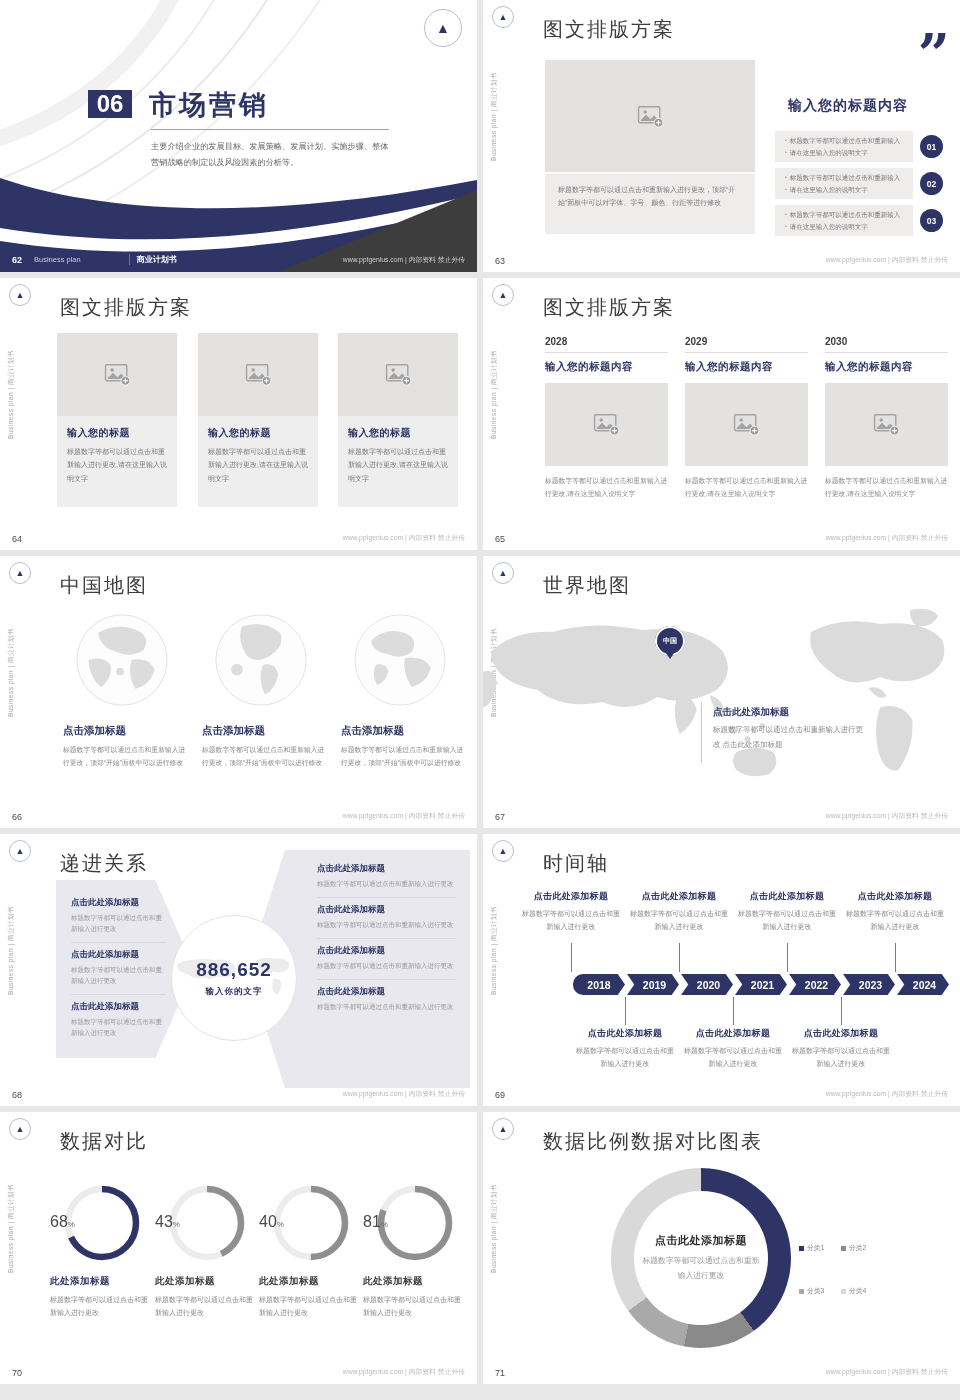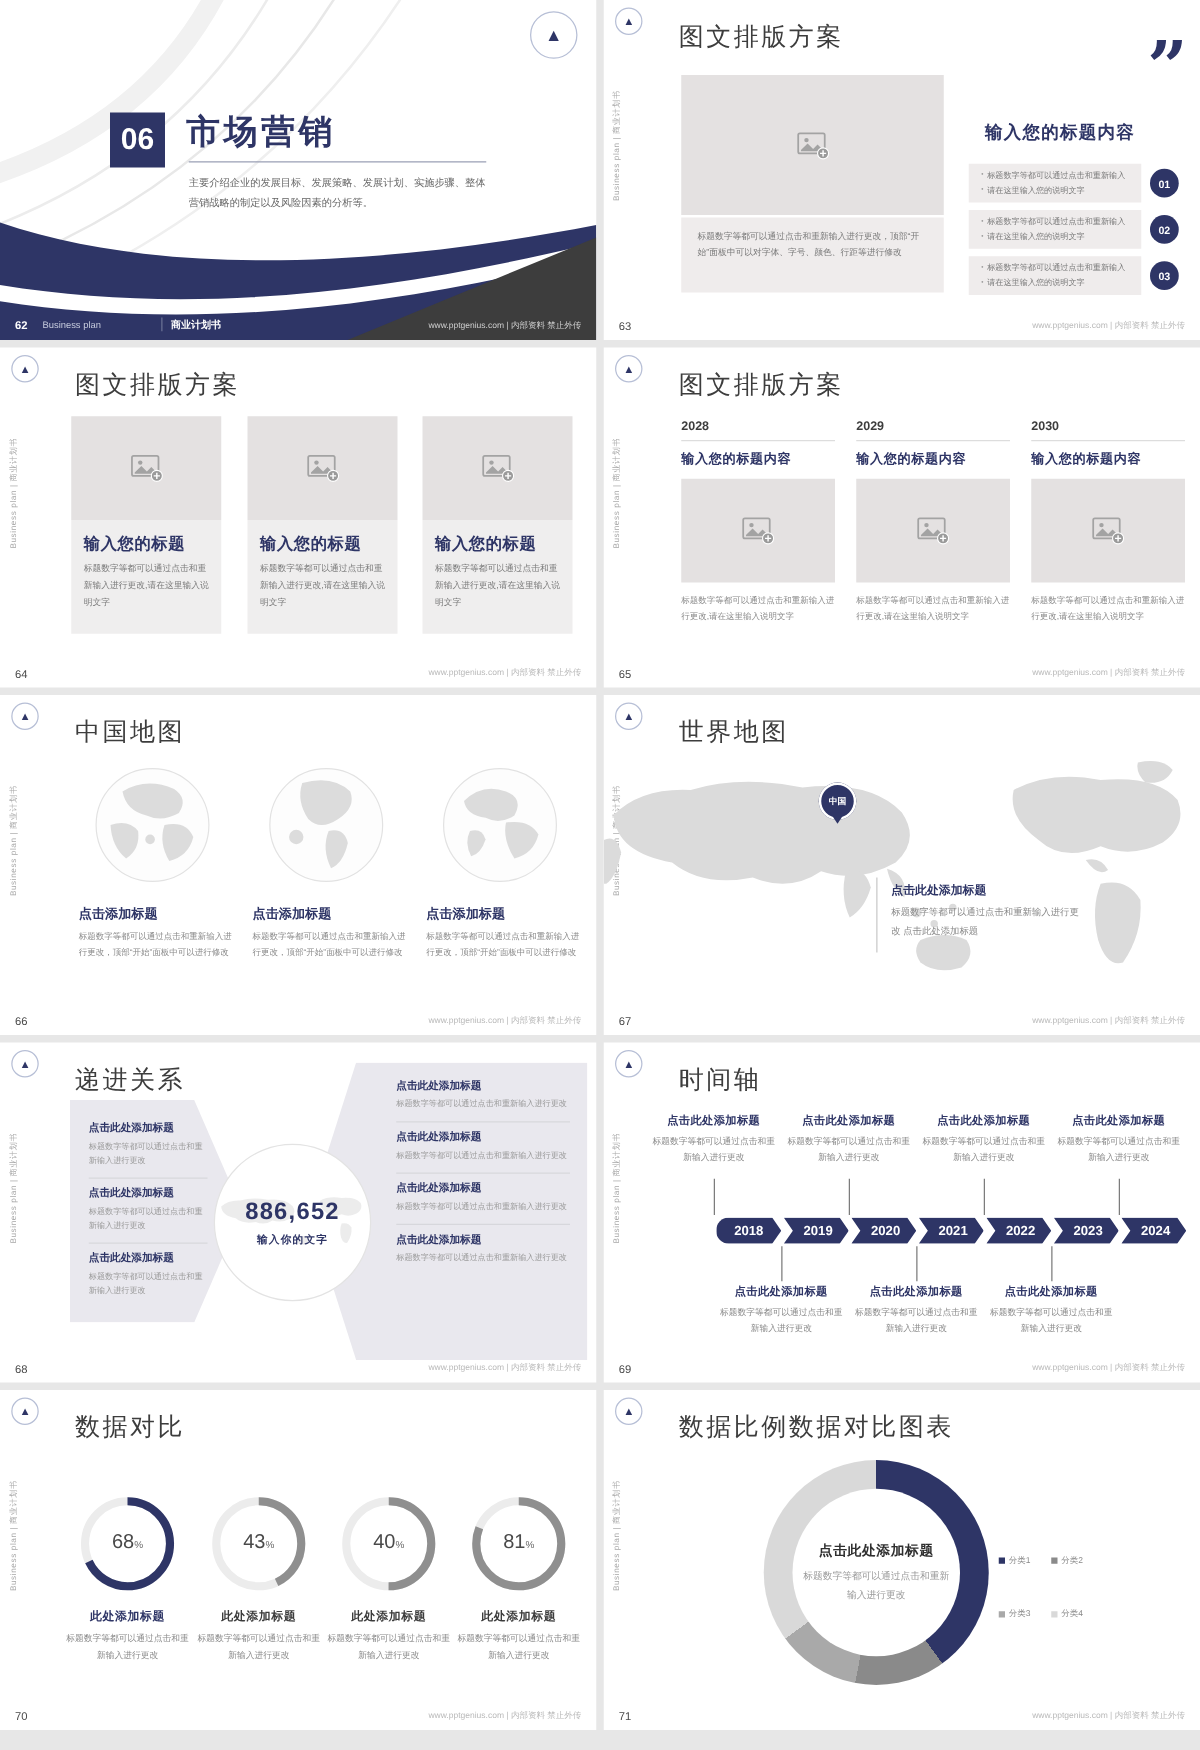--- a/index.html
+++ b/index.html
@@ -11,21 +11,21 @@
 .logo-sm span{color:#2e3566;font-size:9px;line-height:1;}
 .vtext{position:absolute;left:-56px;top:112px;width:134px;text-align:center;transform:rotate(-90deg);font-size:6.5px;color:#a8a8a8;letter-spacing:.5px;}
 .stitle{position:absolute;top:16px;left:60px;font-size:20px;color:#3d3d3d;letter-spacing:2px;font-weight:400;}
 .pagenum{position:absolute;bottom:6px;left:12px;font-size:9px;font-weight:normal;color:#4a4a4a;}
 .url{position:absolute;bottom:7px;right:12px;font-size:6.8px;color:#b9b9b9;}
 .ph{background:#e4e1e1;display:flex;align-items:center;justify-content:center;}
 
 .cover-bg{position:absolute;inset:0;width:100%;height:100%;}
 .cover-logo{position:absolute;right:15px;top:9px;width:38px;height:38px;border:1px solid #b7bfd6;border-radius:50%;display:flex;align-items:center;justify-content:center;background:#fff;z-index:2;}
 .cover-logo span{color:#2e3566;font-size:14px;line-height:1;}
-.chapter-box{position:absolute;left:88px;top:90px;width:44px;height:44px;background:#2e3566;color:#fff;font-size:24px;font-weight:bold;display:flex;align-items:center;justify-content:center;z-index:2;}
+.chapter-box{position:absolute;left:88px;top:90px;width:44px;height:28px;background:#2e3566;color:#fff;font-size:24px;font-weight:bold;display:flex;align-items:center;justify-content:center;z-index:2;}
 .cover-title{position:absolute;left:149px;top:87px;font-size:27px;font-weight:bold;color:#2e3566;letter-spacing:3px;z-index:2;}
 .cover-line{position:absolute;left:151px;top:129px;width:238px;height:1px;background:#9aa0b5;z-index:2;}
 .cover-desc{position:absolute;left:151px;top:139px;width:245px;font-size:8.2px;color:#666;line-height:1.95;z-index:2;}
 .cover-fl{position:absolute;left:12px;bottom:7px;z-index:3;display:flex;align-items:center;color:#fff;}
 .cover-fl .pn{font-size:9px;font-weight:bold;margin-right:12px;}
 .cover-fl .en{font-size:7.5px;color:#c6cbdd;margin-right:7px;}
 .cover-fl .cn{font-size:8px;font-weight:bold;border-left:1px solid #6a7194;padding-left:7px;margin-left:41px;}
 .cover-fr{position:absolute;right:12px;bottom:7px;z-index:3;font-size:6.8px;color:#cfcfcf;}
 
 .s63-img{position:absolute;left:62px;top:60px;width:210px;height:112px;}
@@ -35,21 +35,21 @@
 .s63-item{position:absolute;left:292px;width:138px;height:31px;background:#efecec;padding:4px 6px 4px 10px;font-size:6.5px;color:#7a7a7a;line-height:1.8;}
 .s63-item .bl::before{content:"•";margin-right:3px;font-size:5px;vertical-align:1px;color:#9a9a9a;}
 .s63-i1{top:131px}.s63-i2{top:168px}.s63-i3{top:205px}
 .s63-num{position:absolute;left:437px;width:23px;height:23px;border-radius:50%;background:#2e3566;color:#fff;font-weight:bold;font-size:8.5px;display:flex;align-items:center;justify-content:center;}
 .s63-n1{top:135px}.s63-n2{top:172px}.s63-n3{top:209px}
 
 .s64-card{position:absolute;top:55px;width:120px;height:174px;}
 .s64-c1{left:57px}.s64-c2{left:198px}.s64-c3{left:338px}
 .s64-card .img{height:83px;background:#e4e1e1;display:flex;align-items:center;justify-content:center;}
 .s64-card .body{height:91px;background:#efeeee;padding:10px 10px;}
-.s64-card h4{font-size:13px;color:#2e3566;margin-bottom:5px;letter-spacing:.5px;}
+.s64-card h4{font-size:10px;color:#2e3566;margin-bottom:5px;letter-spacing:.5px;}
 .s64-card p{font-size:7px;color:#7a7a7a;line-height:1.9;}
 
 .s65-col{position:absolute;top:58px;width:123px;}
 .s65-c1{left:62px}.s65-c2{left:202px}.s65-c3{left:342px}
 .s65-col .year{font-size:10px;font-weight:bold;color:#3d3d3d;padding-bottom:5px;border-bottom:1px solid #ddd;}
 .s65-col .ctitle{font-size:10.5px;font-weight:bold;color:#2e3566;margin-top:7px;letter-spacing:.5px;}
 .s65-col .img{margin-top:9px;height:83px;background:#e4e1e1;display:flex;align-items:center;justify-content:center;}
 .s65-col .cbody{margin-top:9px;font-size:6.8px;color:#8a8a8a;line-height:1.9;}
 
 .globe-wrap{position:absolute;top:56px;width:130px;}
@@ -84,21 +84,21 @@
 .tl-bot{position:absolute;top:193px;width:104px;text-align:center;}
 .tl-b1{left:90px}.tl-b2{left:198px}.tl-b3{left:306px}
 .tl-top h5,.tl-bot h5{font-size:9px;font-weight:bold;color:#2e3566;margin-bottom:5px;letter-spacing:.3px;}
 .tl-top p,.tl-bot p{font-size:7px;color:#8a8a8a;line-height:1.8;}
 .tl-line{position:absolute;width:1px;background:#7c7c7c;}
 .tl-lt{top:109px;height:29px;}
 .tl-lb{top:163px;height:28px;}
 .tl-x1{left:88px}.tl-x2{left:196px}.tl-x3{left:304px}.tl-x4{left:412px}
 .tl-y1{left:142px}.tl-y2{left:250px}.tl-y3{left:358px}
 
-.gauge{position:absolute;top:84px;width:104px;text-align:center;}
+.gauge{position:absolute;top:72px;width:104px;text-align:left;}
 .gg1{left:50px}.gg2{left:155px}.gg3{left:259px}.gg4{left:363px}
 .gauge svg{display:block;margin:0 auto;}
 .gnum{position:absolute;top:29px;left:0;right:0;font-size:16px;color:#4a4a4a;}
 .gnum .pct{font-size:8px;color:#6a6a6a;}
 .gt{margin-top:13px;font-size:9.5px;font-weight:bold;color:#3c3c3c;letter-spacing:.5px;}
 .gb{margin-top:6px;font-size:7px;color:#8a8a8a;line-height:1.8;}
 
 .donut{position:absolute;left:128px;top:56px;width:180px;height:180px;border-radius:50%;background:#d9d9d9;}
 .donut-hole{position:absolute;inset:23px;background:#fff;border-radius:50%;}
 .donut-center{position:absolute;inset:23px;display:flex;flex-direction:column;align-items:center;justify-content:center;text-align:center;}

